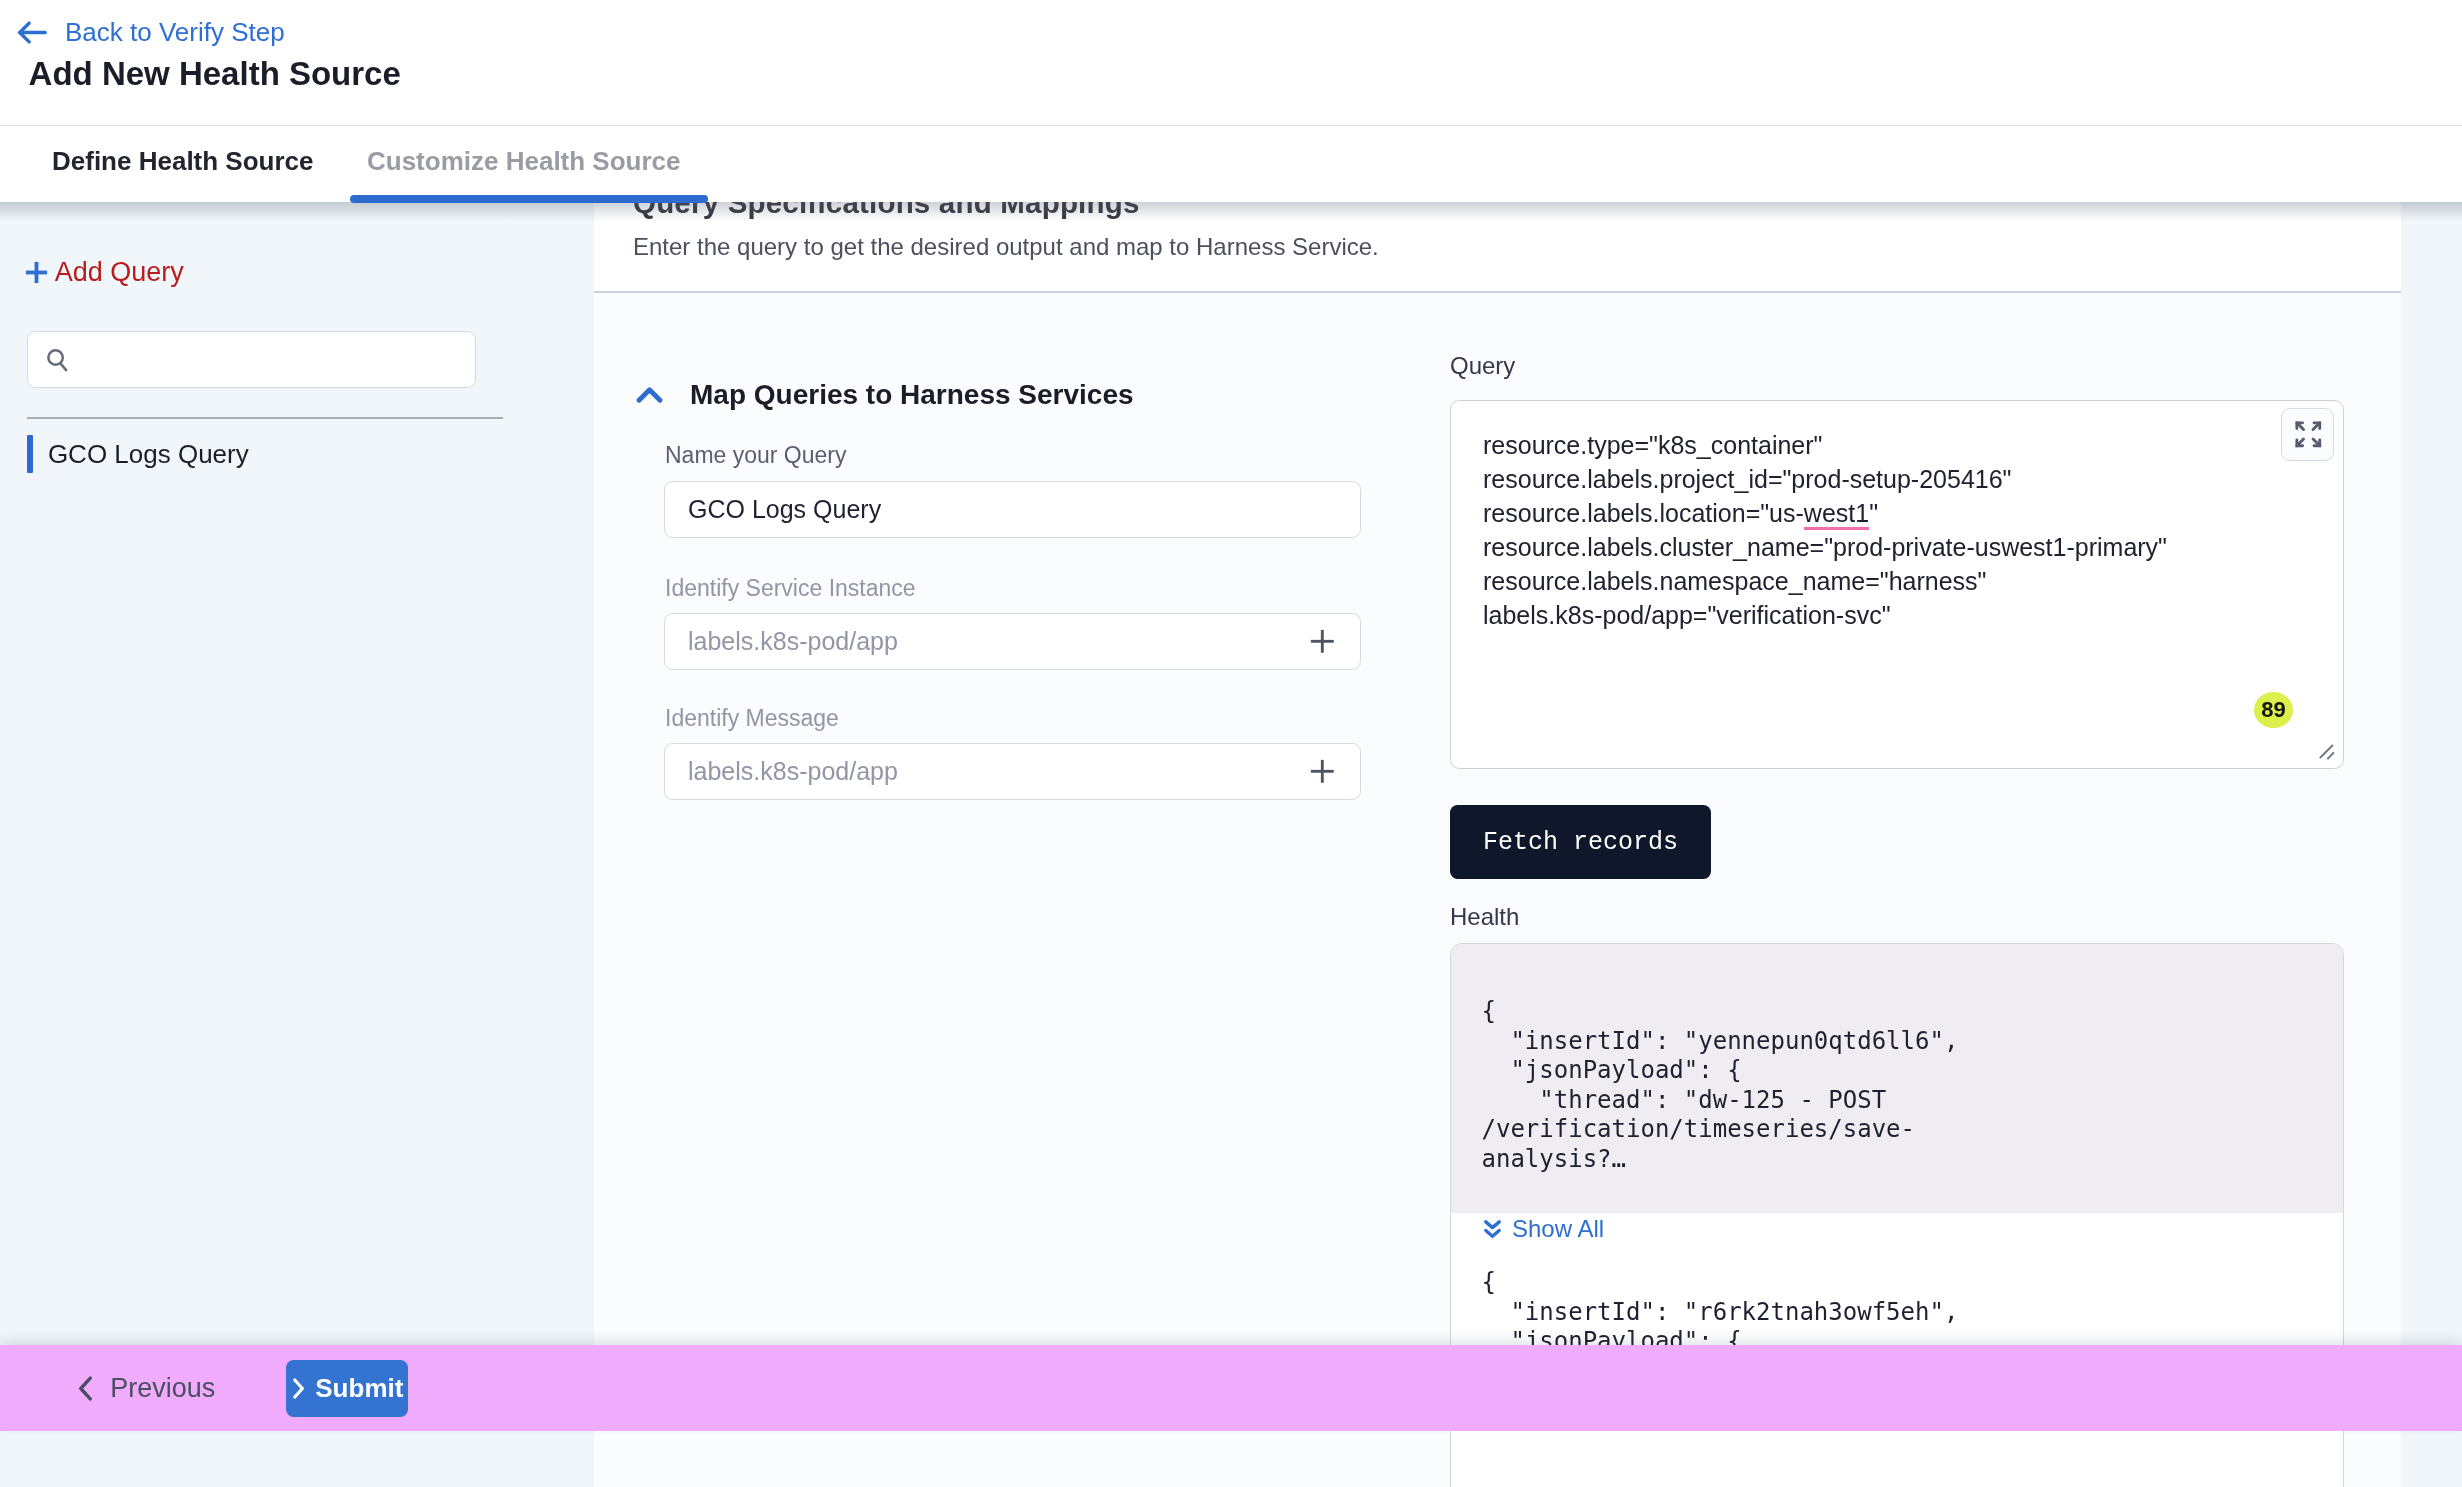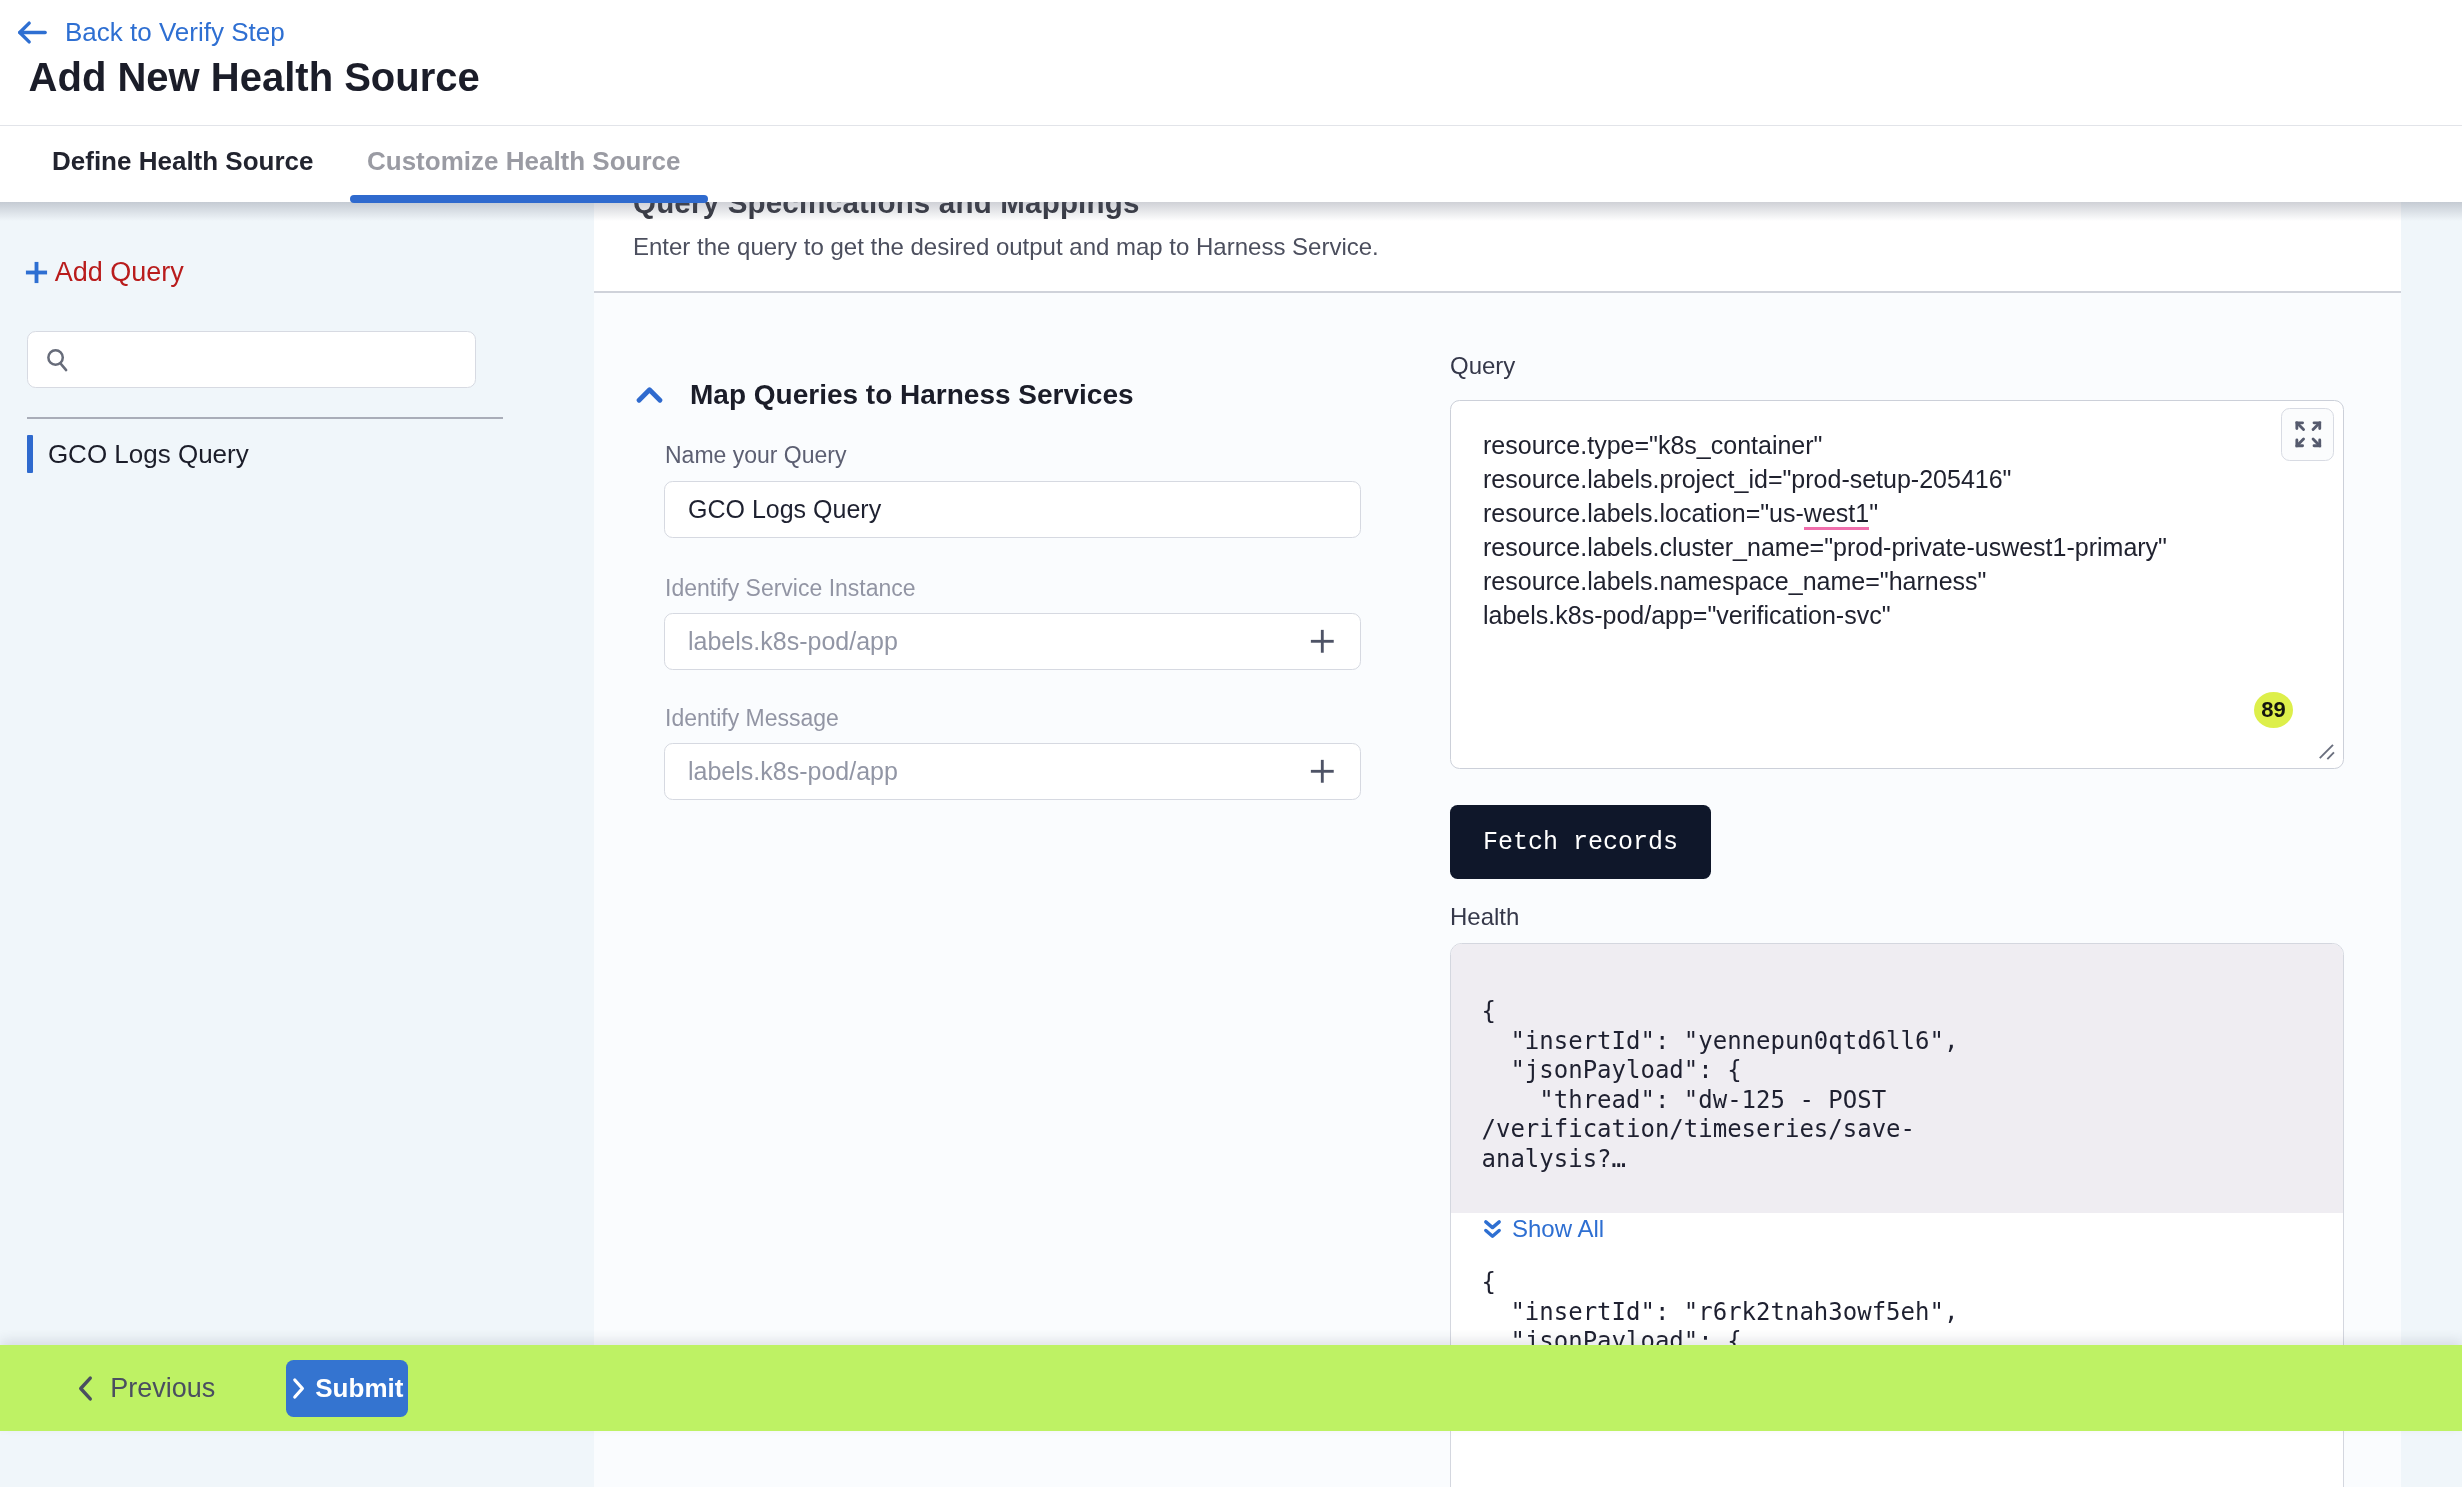--- a/index.html
+++ b/index.html
@@ -24,21 +24,21 @@
     position: absolute; left: 39px; top: -16px;
     font-size: 29.5px; font-weight: bold; color: #34363f; letter-spacing: 0.2px;
   }
   .page-subheading { position: absolute; left: 39px; top: 30.5px; font-size: 24px; color: #4c4f5e; }
   .card-divider { position: absolute; left: 0; top: 89px; width: 100%; height: 1.9px; background: #cfd2da; }
 
   
   .header { left: 0; top: 0; width: 2462px; height: 126px; background: #ffffff; border-bottom: 1px solid #e2e4e9; z-index: 10; }
   .back-link { position: absolute; left: 16px; top: 17px; display: flex; align-items: center; gap: 17px; cursor: pointer; }
   .back-link span { font-size: 26px; color: #2e6fd2; }
-  .page-title { position: absolute; left: 28.6px; top: 55px; font-size: 40px; font-weight: bold; color: #1b1d29; }
+  .page-title { position: absolute; left: 28.6px; top: 55px; font-size: 33px; font-weight: bold; color: #1b1d29; }
 
   
   .tabbar { left: 0; top: 127px; width: 2462px; height: 75px; background: #ffffff; z-index: 10; }
   .tab { position: absolute; top: 19px; font-size: 26px; cursor: pointer; }
   .tab-define { left: 52px; color: #22242f; font-weight: bold; }
   .tab-customize { left: 367px; color: #9a9ba3; font-weight: bold; }
   .tab-underline { position: absolute; left: 350px; top: 68px; width: 358px; height: 7.6px; background: #2f6ace; border-radius: 4.8px; }
 
   
   .tab-shadow { left: 0; top: 202px; width: 2462px; height: 19px; z-index: 6;
@@ -89,21 +89,21 @@
   .records-panel { position: absolute; left: 856px; top: 741px; width: 894px; height: 545px; background: #ffffff;
     border: 1px solid #d4d7df; border-radius: 11.4px 11.4px 0 0; overflow: hidden; }
   .record-block1 { position: absolute; left: 0; top: 0; width: 100%; height: 269px; background: #efedf2; }
   .mono { font-family: "DejaVu Sans Mono", monospace; font-size: 24px; line-height: 29.5px; color: #1e2030; white-space: pre-wrap; }
   .rec1-text { position: absolute; left: 30.5px; top: 53px; width: 838px; }
   .show-all { position: absolute; left: 30.5px; top: 227px; display: flex; align-items: center; gap: 9.5px; cursor: pointer; margin-top: 44px; }
   .show-all span { font-size: 24px; color: #2e6fd2; }
   .rec2-text { position: absolute; left: 30.5px; top: 324px; width: 838px; }
 
   
-  .footer { left: 0; top: 1345px; width: 2462px; height: 86px; background: #bef264; z-index: 20;
+  .footer { left: 0; top: 1345px; width: 2462px; height: 86px; background: #f0abfc; z-index: 20;
     box-shadow: 0 -4.8px 11.4px rgba(40, 50, 70, 0.12); }
   .prev-btn { position: absolute; left: 76px; top: 15.2px; height: 57px; display: flex; align-items: center; gap: 15.2px;
     background: transparent; border: none; cursor: pointer; font-family: "Liberation Sans", sans-serif; }
   .prev-btn span { font-size: 27px; color: #4a4e60; }
   .submit-btn { position: absolute; left: 286px; top: 15.2px; width: 122px; height: 57px; background: #3474d0; border: none;
     border-radius: 7.6px; cursor: pointer; display: flex; align-items: center; justify-content: center; gap: 9.5px;
     font-family: "Liberation Sans", sans-serif; }
   .submit-btn span { font-size: 26px; color: #ffffff; font-weight: bold; }
 </style>
 </head>

